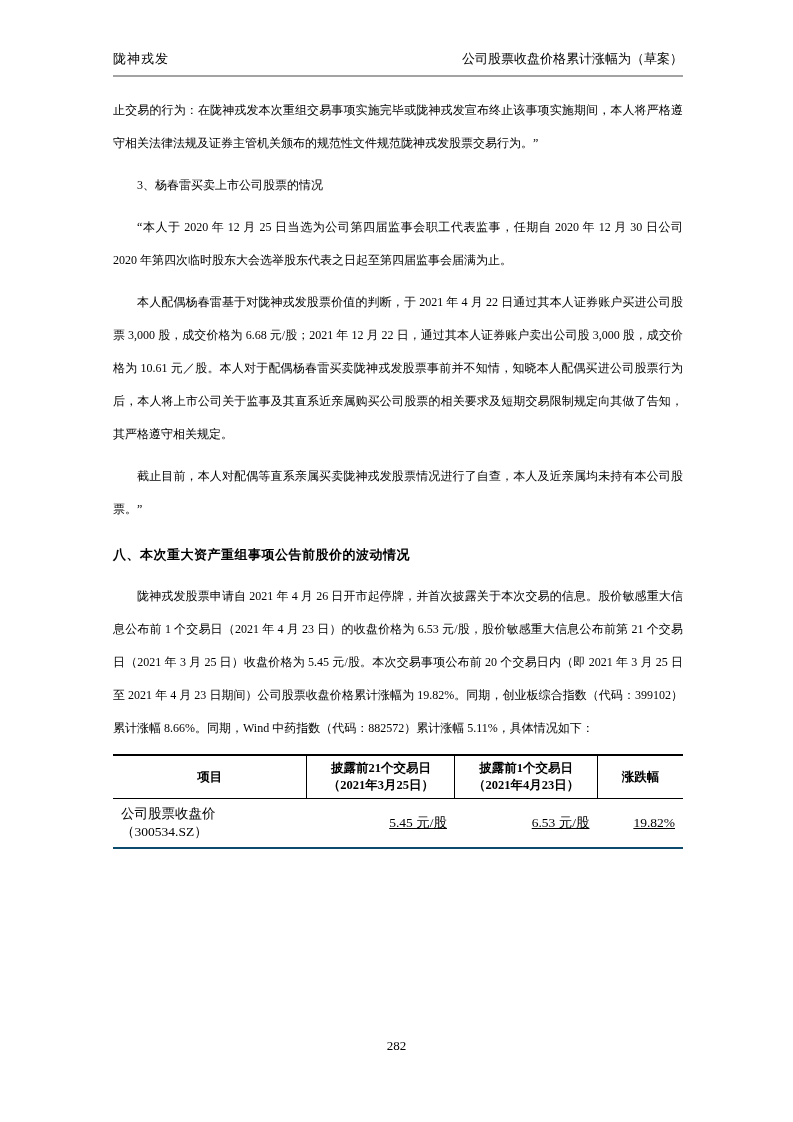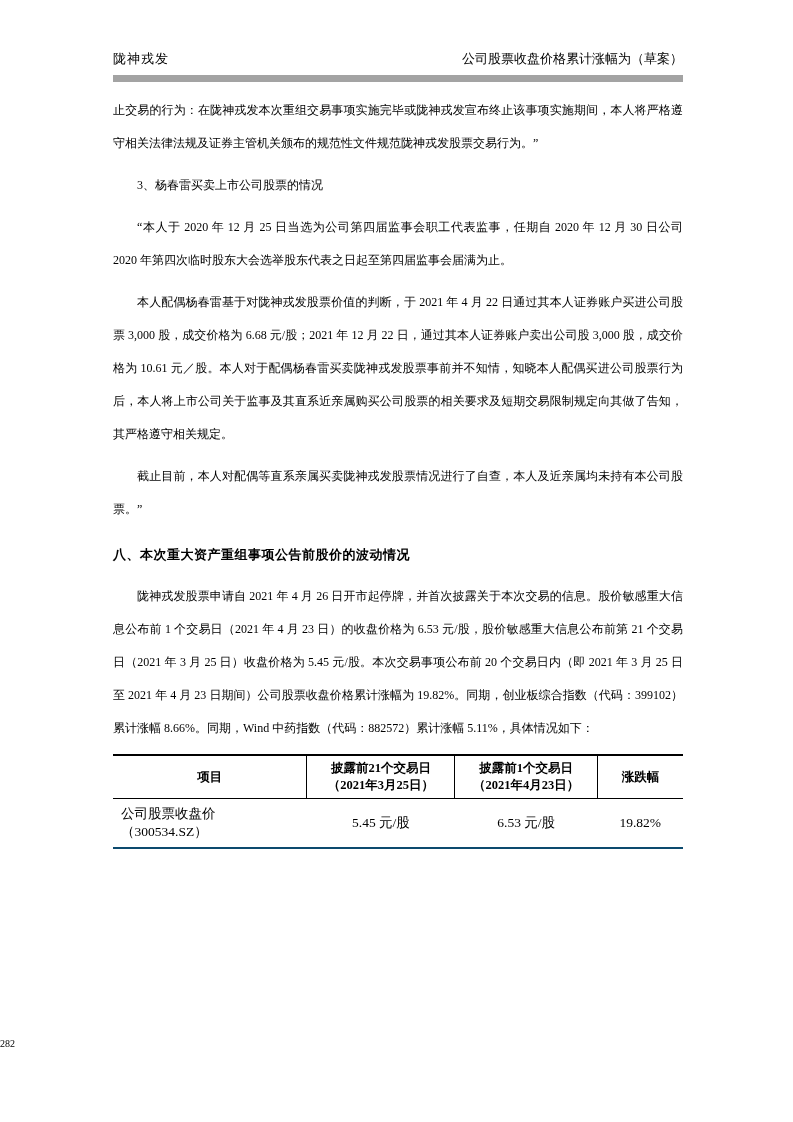--- a/index.html
+++ b/index.html
@@ -5,21 +5,21 @@
   * { margin:0; padding:0; box-sizing:border-box; }
   html,body { background:#e8e8e8; }
   .page {
     width:793px; height:1122px; margin:0 auto; background:#ffffff;
     position:relative; color:#000;
     font-family:"Liberation Serif","DejaVu Serif",serif;
   }
   .header {
     position:absolute; top:50px; left:113px; width:570px;
     display:flex; justify-content:space-between; align-items:flex-end;
-    font-size:13px; padding-bottom:7px; border-bottom:7px solid #a3a3a3;gap:44px;
+    font-size:13px; padding-bottom:7px; border-bottom:2px solid #a3a3a3;gap:44px;
   }
   .header .h-left { letter-spacing:1px; }
   .content { position:absolute; top:94px; left:113px; width:570px; }
   p.para {
     font-size:12px; line-height:33px; text-align:justify;
     text-indent:2em; margin-bottom:9px;
   }
   p.para.cont { text-indent:0; }
   h2.section {
     font-family:"Liberation Sans","DejaVu Sans",sans-serif;
@@ -33,25 +33,25 @@
   table.price-table thead th {
     font-size:12.5px; font-weight:bold; text-align:center;
     vertical-align:middle; line-height:17px; padding:4px 3px;
     border-bottom:1px solid #000; white-space:pre-line;
   }
   table.price-table thead th + th { border-left:1px solid #000; }
   table.price-table tbody td {
     font-size:13.5px; padding:6px 8px; vertical-align:middle;
   }
   td.c-item { text-align:left; padding-left:12px;margin-top:8px; }
-  td.c-num  { text-align:center; padding-right:10px; }
+  td.c-num  { text-align:right; padding-right:10px;text-decoration:underline; }
   .col-item { width:34%; } .col-21 { width:26%; } .col-1 { width:25%; } .col-chg { width:15%; }
   .footer {
     position:absolute; top:1038px; left:0; width:100%;
-    font-size:10px;
+    text-align:center; font-size:13px;
   }
 </style>
 </head>
 <body>
 
 <div class="page">
 
   <div class="header">
     <span class="h-left">陇神戎发</span>
     <span class="h-right">公司股票收盘价格累计涨幅为（草案）</span>

